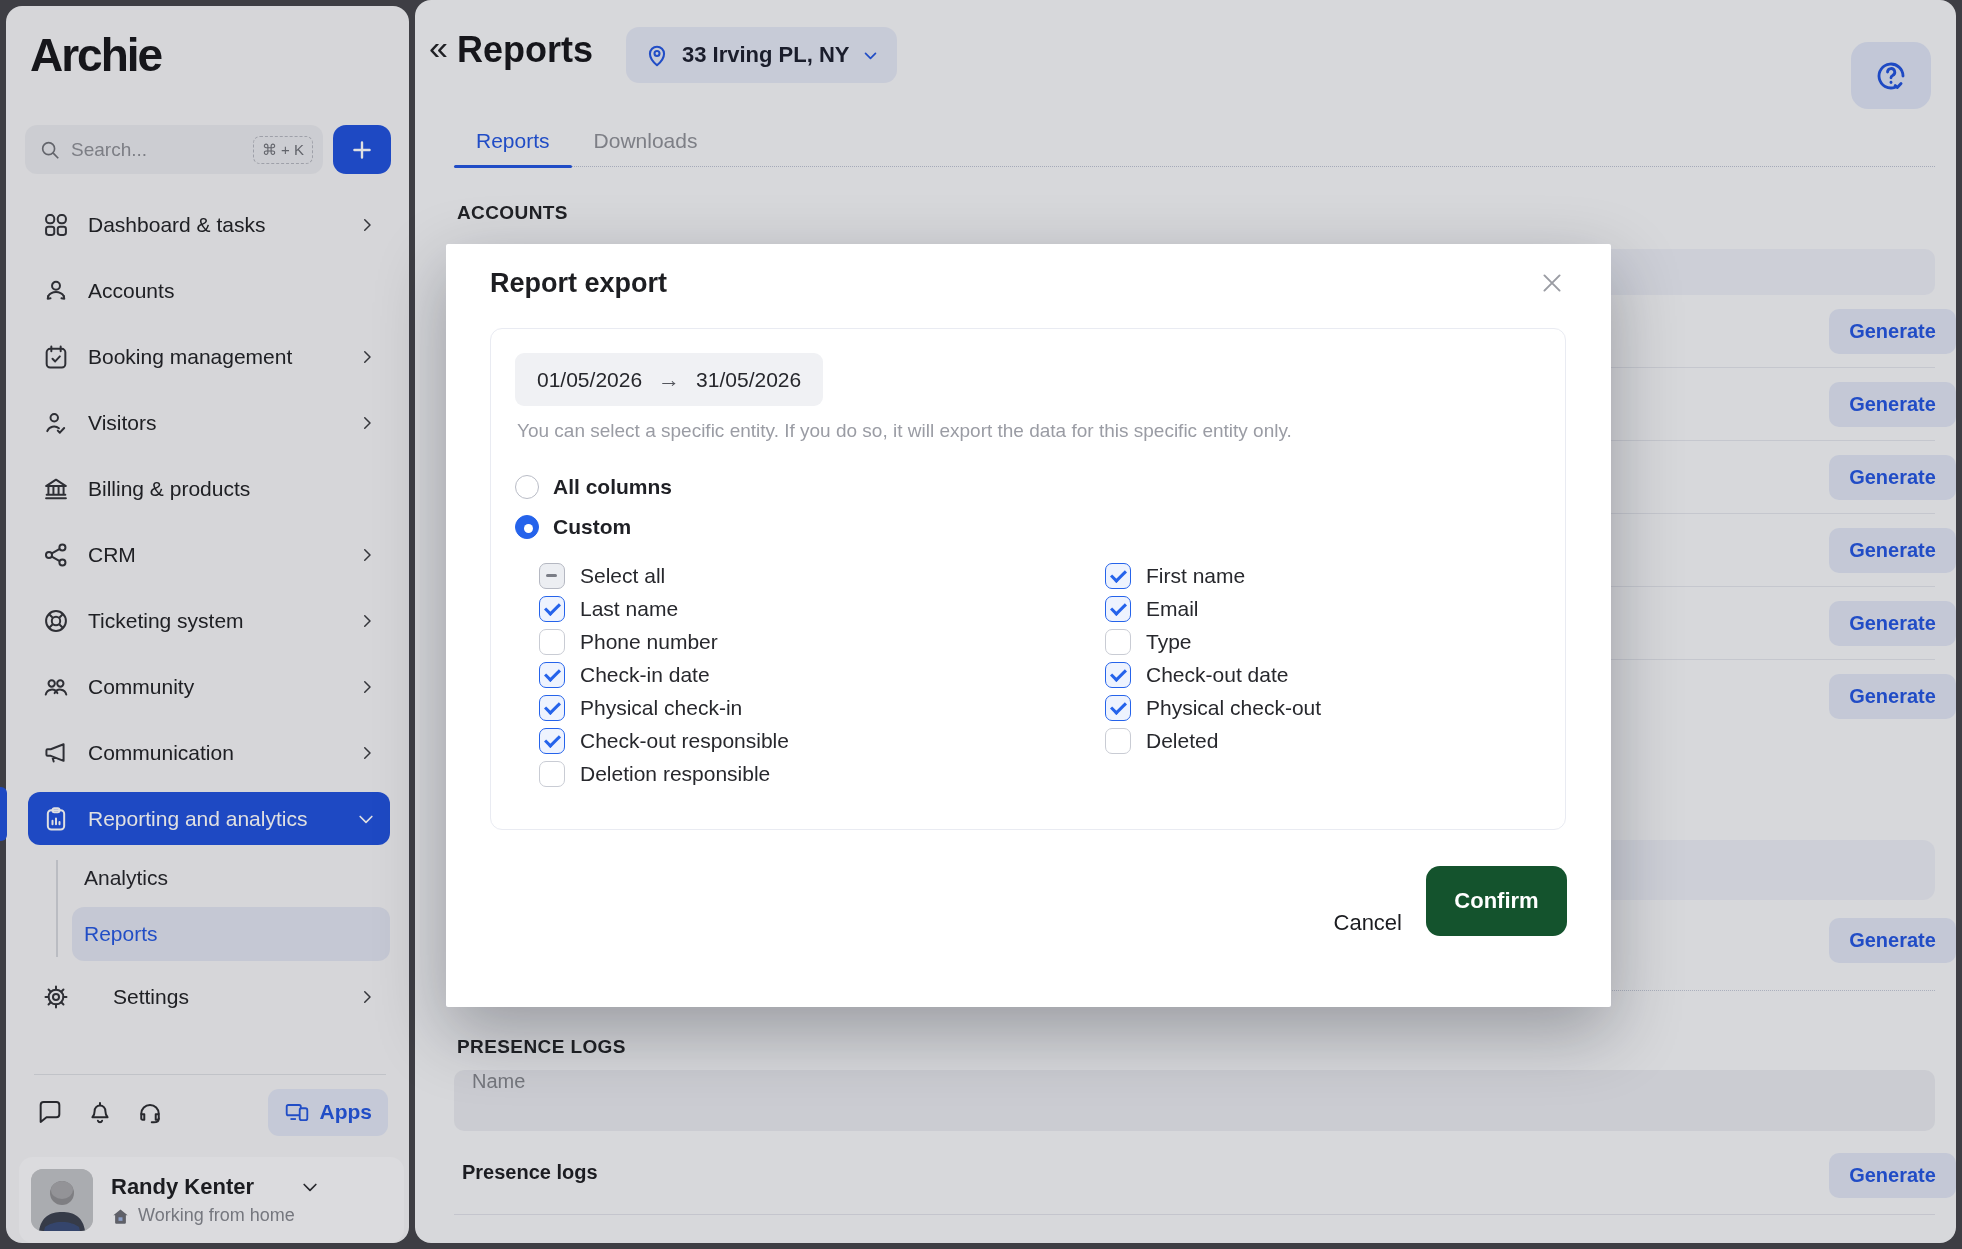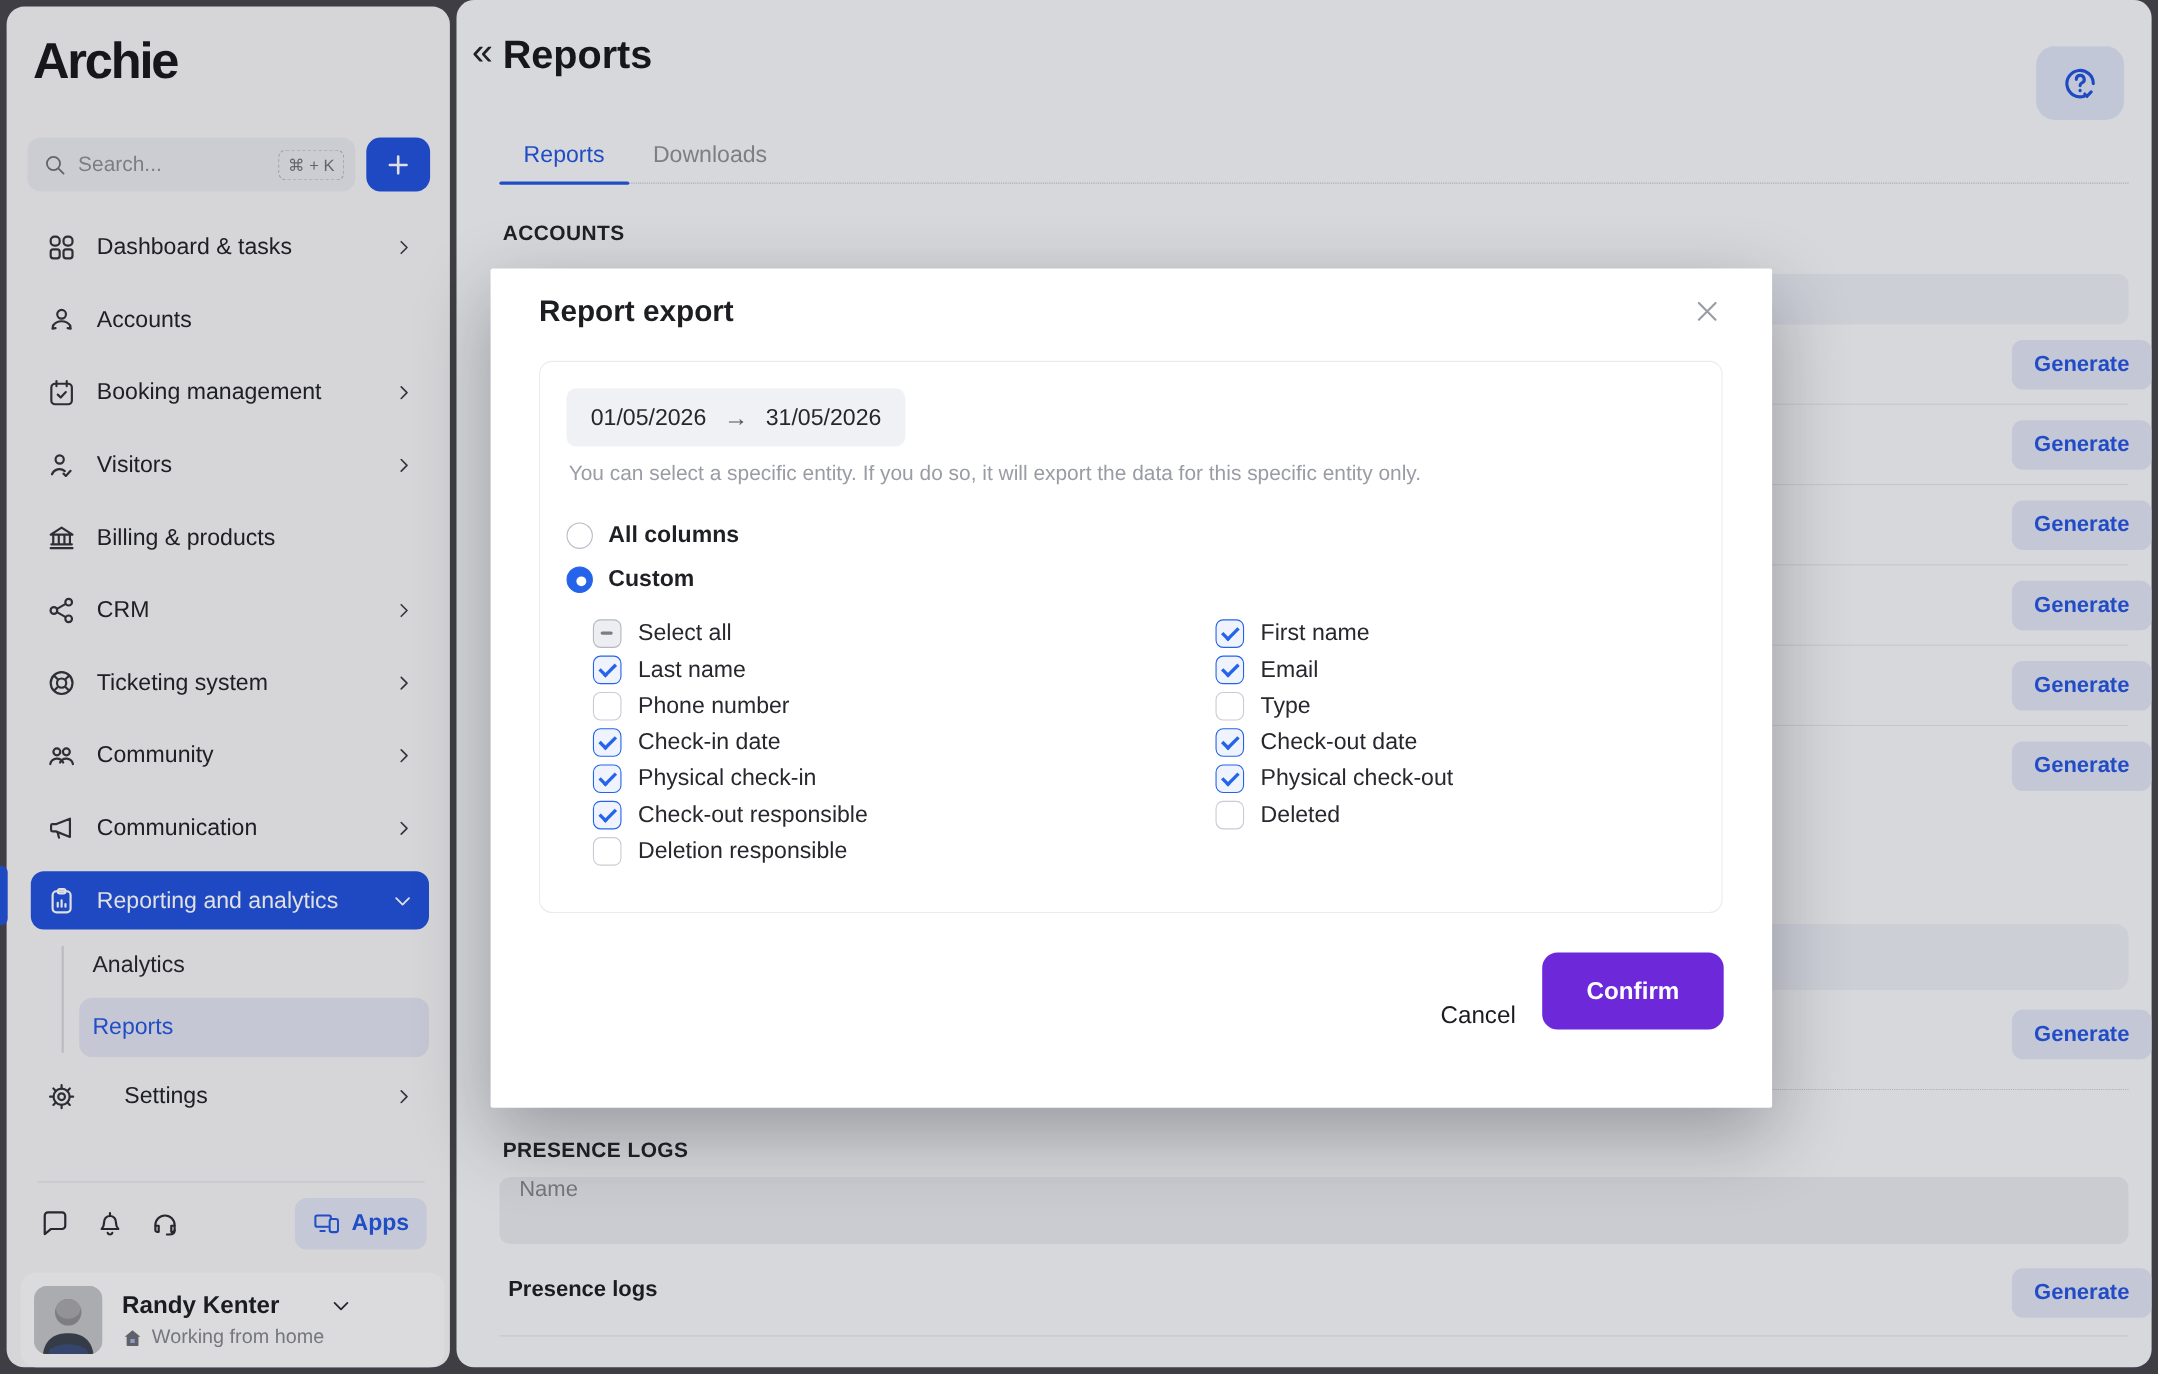--- a/index.html
+++ b/index.html
@@ -97,21 +97,21 @@
   .cbcol.c1 { left:0; } .cbcol.c2 { left:566px; }
   .cbline { height:33px; display:flex; align-items:center; gap:15px; }
   .cb { width:26px; height:26px; border-radius:7px; border:1.5px solid #c9ccd4; background:#fff; position:relative; flex:0 0 26px; }
   .cb.checked { border-color:#2563eb; background:#eef3fe; }
   .cb.checked::after { content:""; position:absolute; left:5px; top:6px; width:12px; height:6px; border-left:3px solid #2563eb; border-bottom:3px solid #2563eb; transform:rotate(-45deg); }
   .cb.indet { border-color:#b5b8c2; background:#eceef2; }
   .cb.indet::after { content:""; position:absolute; left:6px; top:10.5px; width:11px; height:2.5px; background:#7a7d86; border-radius:2px; }
   .cblbl { font-size:21px; color:#27282d; }
   .mfooter { position:absolute; right:44px; top:622px; height:70px; display:flex; align-items:flex-end; gap:24px; }
   .cancel { font-size:22px; color:#1b1c20; }
-  .confirm { width:165px; height:70px; background:#6d28d9; border-radius:14px; color:#fff; font-size:22px; font-weight:700; display:flex; align-items:center; justify-content:center; }
+  .confirm { width:141px; height:70px; background:#14532d; border-radius:14px; color:#fff; font-size:22px; font-weight:700; display:flex; align-items:center; justify-content:center; }
 
   svg { display:block; }
 </style>
 </head>
 <body>
 
 <div class="page">
 
   <div class="sidebar">
     <div class="logo">Archie</div>
@@ -360,20 +360,34 @@
       </div>
     </div>
   </div>
 
   <div class="edge-indicator"></div>
 
   <div class="mainpanel">
     <div class="mhead">
       <span class="collapse">«</span>
       <span class="ptitle">Reports</span>
+      <div class="locpill">
+        <span class="pin">
+            <svg width="26" height="26" viewBox="0 0 24 24" fill="none" stroke="currentColor" stroke-width="1.9" stroke-linejoin="round">
+              <path d="M12 21.5S5.5 16 5.5 10.8a6.5 6.5 0 0 1 13 0C18.5 16 12 21.5 12 21.5z"></path>
+              <circle cx="12" cy="10.6" r="2.3"></circle>
+            </svg>
+          </span>
+        <span class="loctxt">33 Irving PL, NY</span>
+        <span class="lchev">
+            <svg width="17" height="17" viewBox="0 0 24 24" fill="none" stroke="currentColor" stroke-width="2.4" stroke-linecap="round" stroke-linejoin="round">
+              <path d="M5 9l7 7 7-7"></path>
+            </svg>
+          </span>
+      </div>
       <div class="helpbtn">
         <span>
             <svg width="36" height="36" viewBox="0 0 24 24" fill="none" stroke="currentColor" stroke-width="1.9" stroke-linecap="round" stroke-linejoin="round">
               <path d="M20 12a8 8 0 1 0-5.5 7.6"></path>
               <path d="M9.7 9.4a2.4 2.4 0 1 1 3.4 2.2c-.8.4-1.1.9-1.1 1.6"></path>
               <path d="M12 16.1v.2"></path>
               <path d="M14.8 18.3l1.4 1.4 2.5-2.7"></path>
             </svg>
           </span>
       </div>

